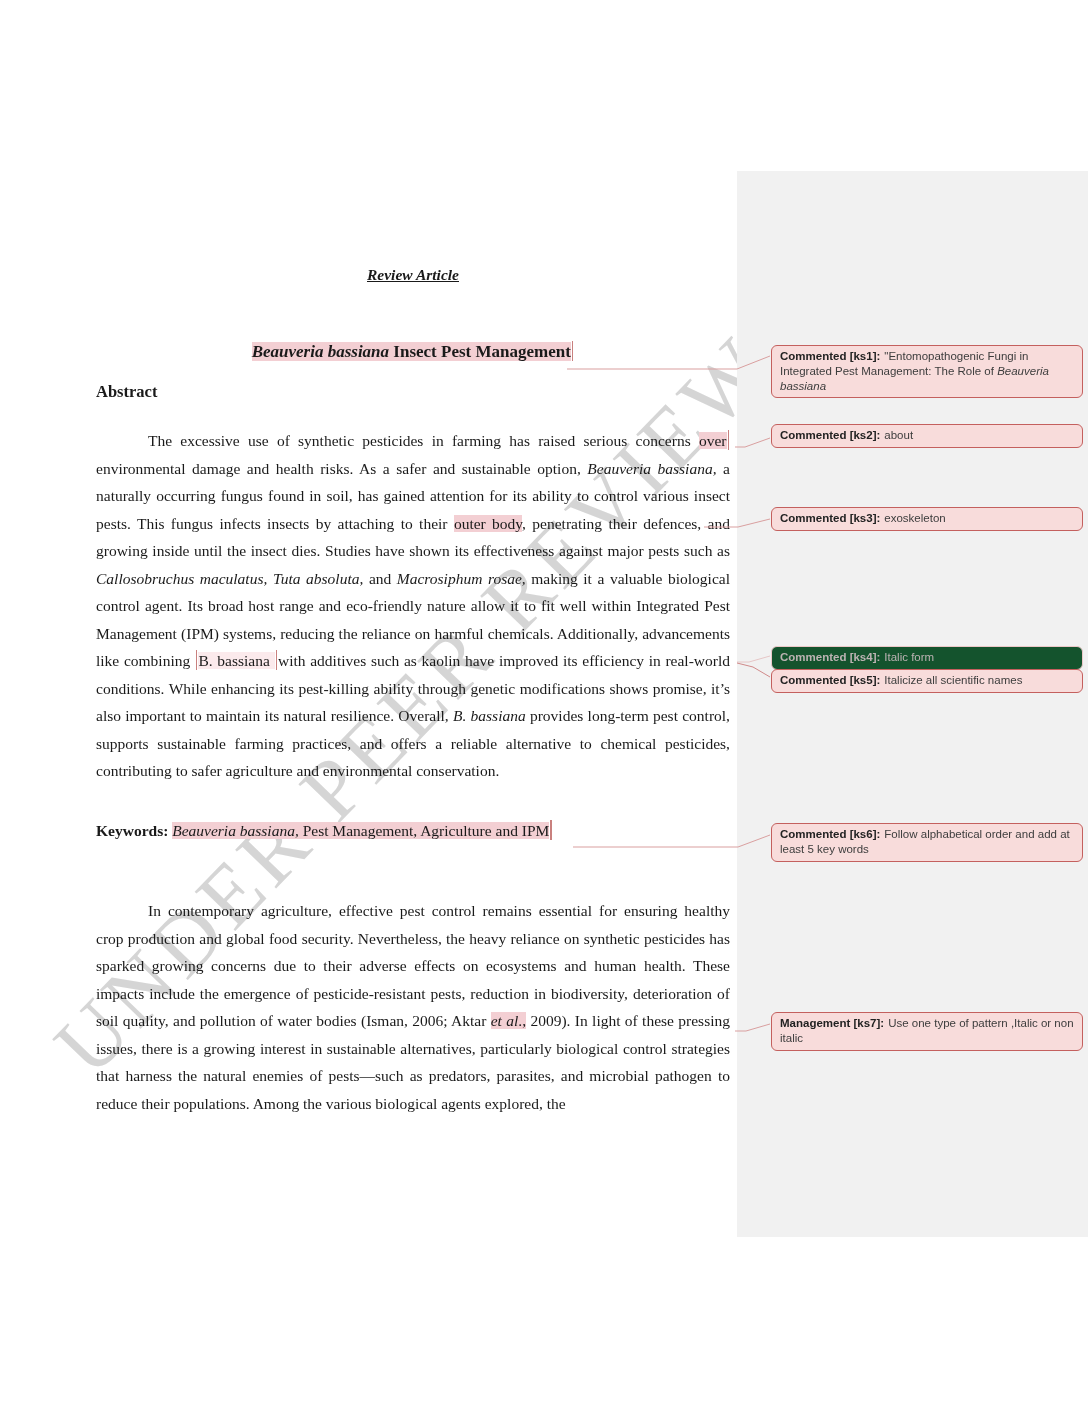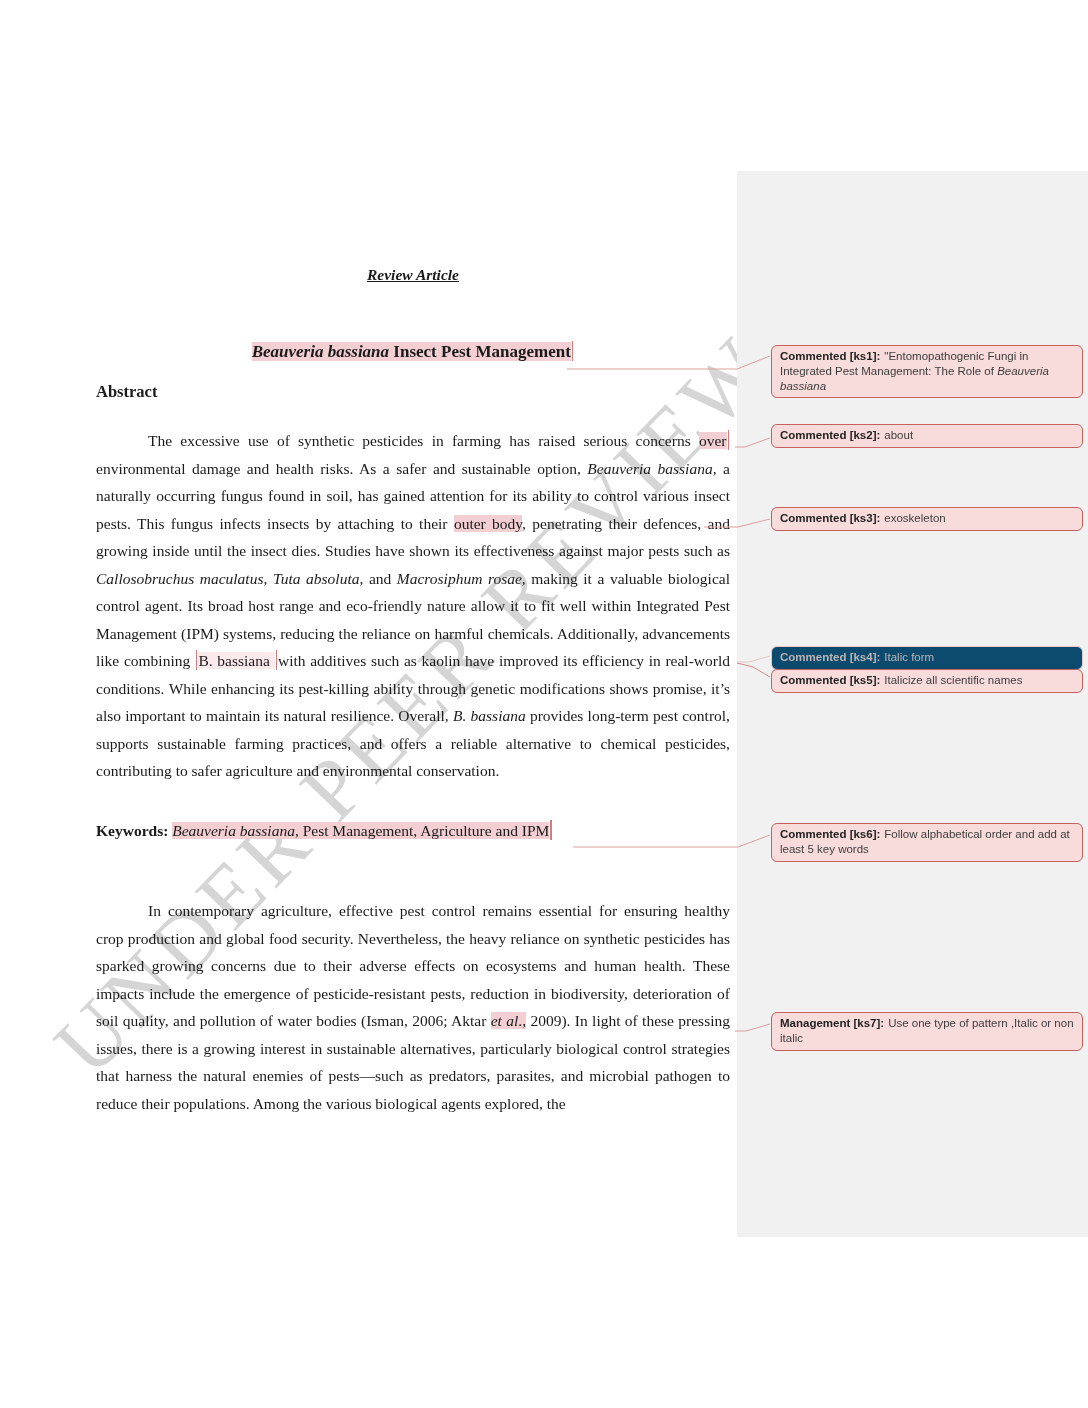--- a/index.html
+++ b/index.html
@@ -61,21 +61,21 @@
     border:1.3px solid #c4605e;
     border-radius:6px;
     padding:3px 8px 4px 8px;
     font-family:"Liberation Sans", sans-serif;
     font-size:11.5px; line-height:14.8px;
     color:#3d3d3d;
     z-index:4;
   }
   .comment-box .label { font-weight:bold; color:#222222; margin-right:4px; }
   .comment-box.faded {
-    background:#0c4a6e; border-color:#ecc8c8; color:#bcb3b3;
+    background:#14532d; border-color:#ecc8c8; color:#bcb3b3;
   }
   .comment-box.faded .label { color:#bcb3b3; }
 </style>
 </head>
 <body>
 
 <div class="watermark">UNDER PEER REVIEW</div>
 
 <div class="comments-panel"></div>
 

